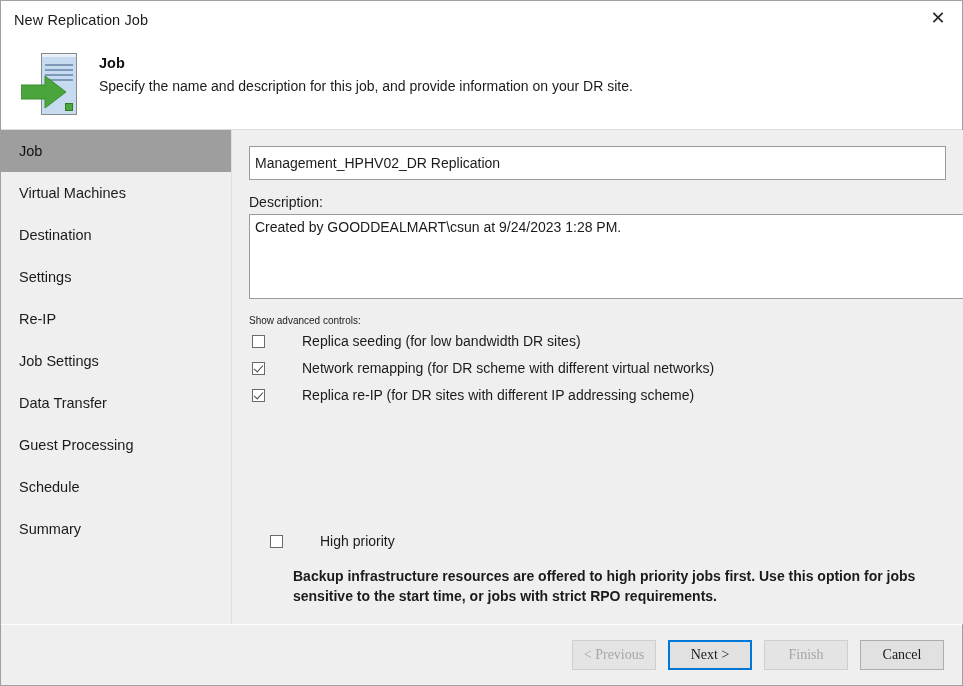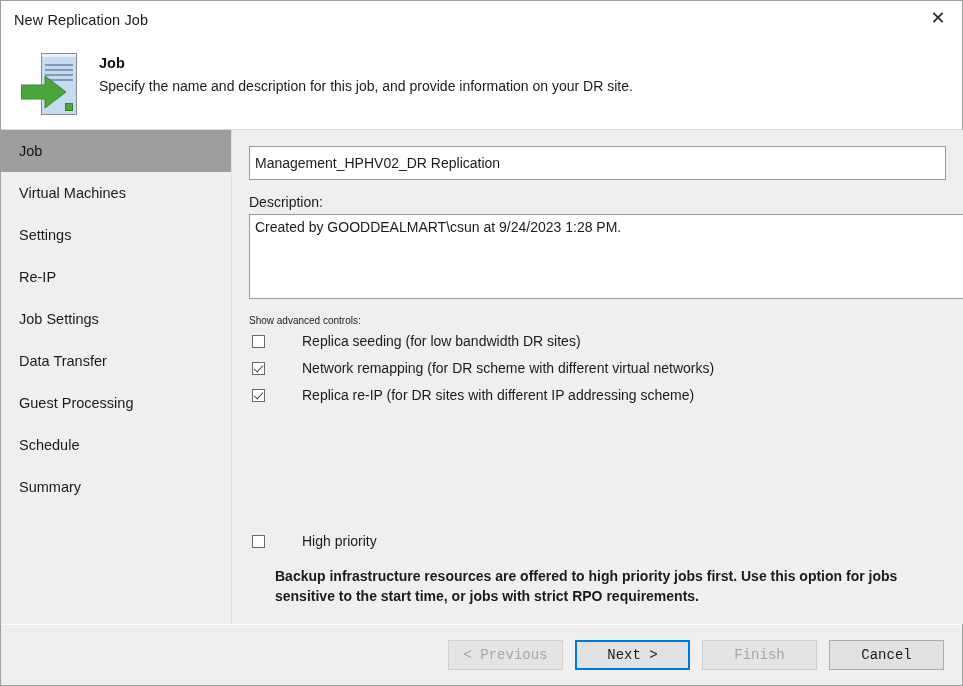--- a/index.html
+++ b/index.html
@@ -204,21 +204,21 @@
   }
   .check-label {
     margin-left: 10px;
     font-size: 14px;
     color: #1b1b1b;
     line-height: 20px;
   }
 
   .priority-block {
     position: absolute;
-    left: 17px;
+    left: 35px;
     top: 401px;
     width: 680px;
   }
   .priority-desc {
     margin-left: 26px;
     margin-top: 8px;
     font-size: 14px;
     color: #1b1b1b;
     line-height: 20px;
     width: 660px;
@@ -230,27 +230,27 @@
     flex: 0 0 61px;
     background: #efeff0;
     border-top: 1px solid #ffffff;
     display: flex;
     align-items: center;
     justify-content: flex-end;
     padding-right: 18px;
     box-sizing: border-box;
   }
   .btn {
-    width: 115px;
+    width: 84px;
     height: 30px;
     margin-left: 12px;
     box-sizing: border-box;
     border: 1px solid #adadad;
     background: #e1e1e1;
-    font-family: Liberation Mono, monospace;
+    font-family: Liberation Serif, serif;
     font-size: 14px;
     color: #1b1b1b;
     display: flex;
     align-items: center;
     justify-content: center;
     cursor: default;
   }
   .btn.disabled {
     color: #a6a6a6;
     border-color: #cfcfcf;
@@ -331,20 +331,23 @@
   <div class="body">
 
     <div class="sidebar">
       <div class="nav-item selected">
         <span>Job</span>
       </div>
       <div class="nav-item">
         <span>Virtual Machines</span>
       </div>
       <div class="nav-item">
+        <span>Destination</span>
+      </div>
+      <div class="nav-item">
         <span>Settings</span>
       </div>
       <div class="nav-item">
         <span>Re-IP</span>
       </div>
       <div class="nav-item">
         <span>Job Settings</span>
       </div>
       <div class="nav-item">
         <span>Data Transfer</span>

